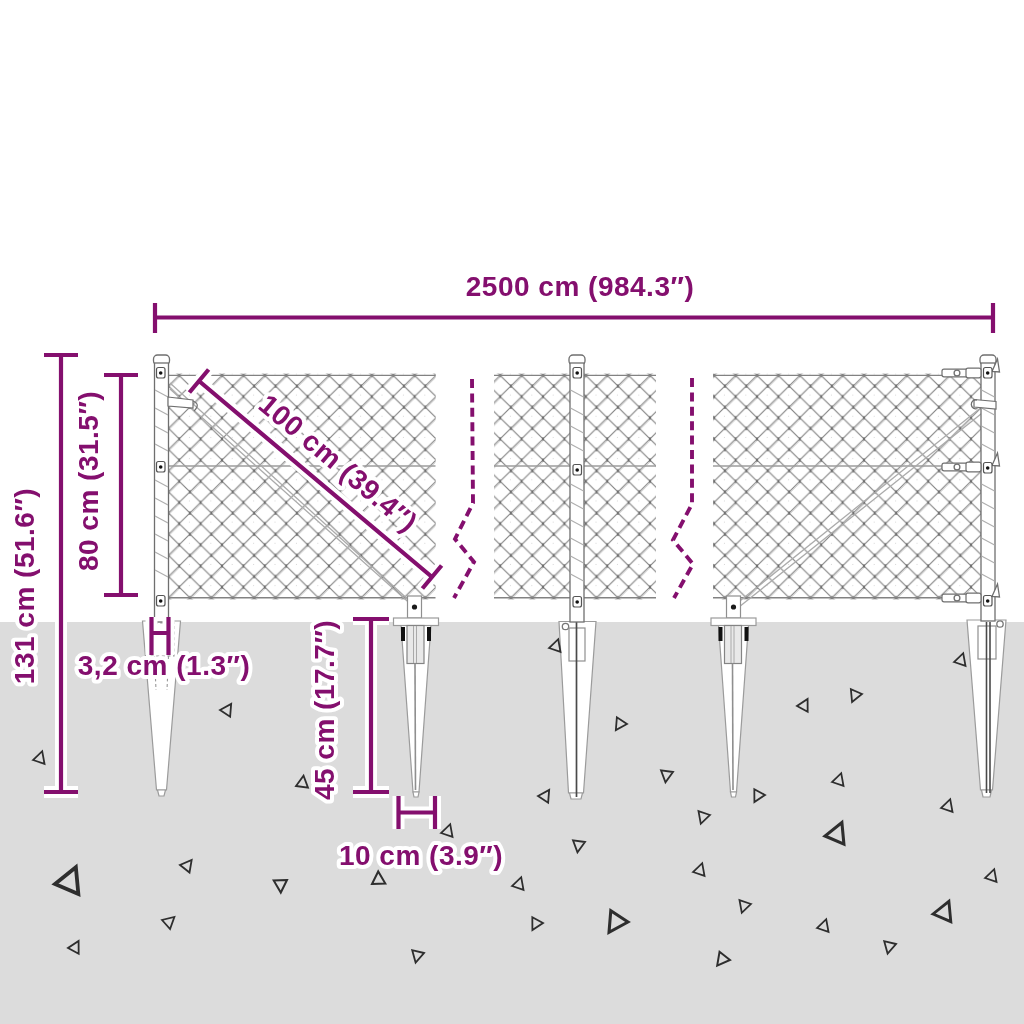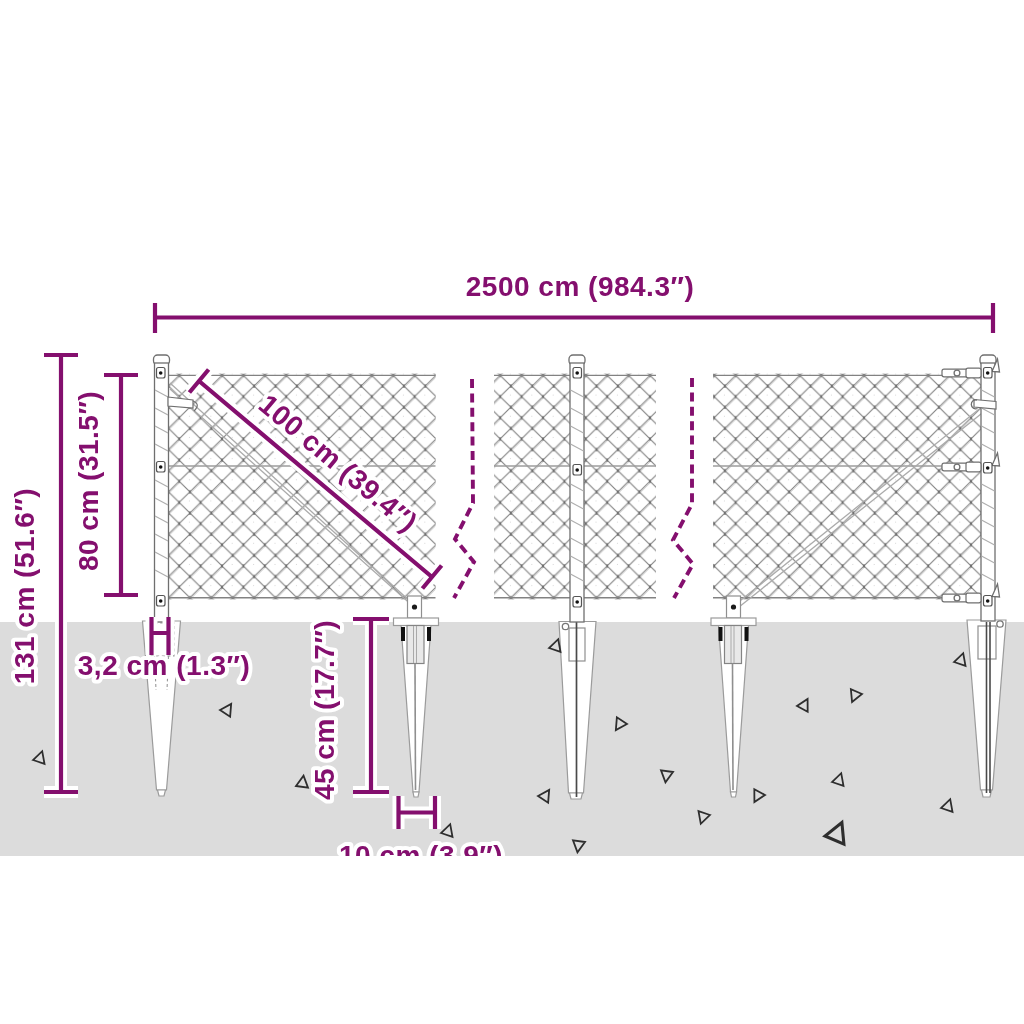--- a/index.html
+++ b/index.html
@@ -1,16 +1,16 @@
 <!DOCTYPE html>
 <html><head>
 <meta charset="utf-8">
 <style>
   html,body{margin:0;padding:0;background:#ffffff;}
-  #c{position:relative;width:1024px;height:856px;overflow:hidden;font-family:"Liberation Sans",sans-serif;}
+  #c{position:relative;width:1024px;height:1024px;overflow:hidden;font-family:"Liberation Sans",sans-serif;}
   svg{display:block}
   .dimw{stroke:#ffffff;stroke-width:12;fill:none;stroke-linecap:butt}
   .dim{stroke:#840F6E;stroke-width:4.2;fill:none;stroke-linecap:butt}
   .dsh{stroke:#840F6E;stroke-width:3.9;fill:none;stroke-dasharray:9 5.4}
   .lbl{font-family:"Liberation Sans",sans-serif;font-weight:bold;font-size:28px;letter-spacing:0.5px;fill:#840F6E;stroke:#ffffff;stroke-width:8;paint-order:stroke;stroke-linejoin:round;text-anchor:middle}
   .post{fill:#ffffff;stroke:#6f6f6f;stroke-width:1.3}
   .fit{fill:#ffffff;stroke:#555555;stroke-width:1.2}
   .spk{fill:#ffffff;stroke:#9b9b9b;stroke-width:1.2}
   .tri{fill:none;stroke:#2e2e2e;stroke-width:1.8;stroke-linejoin:miter}
 </style>

